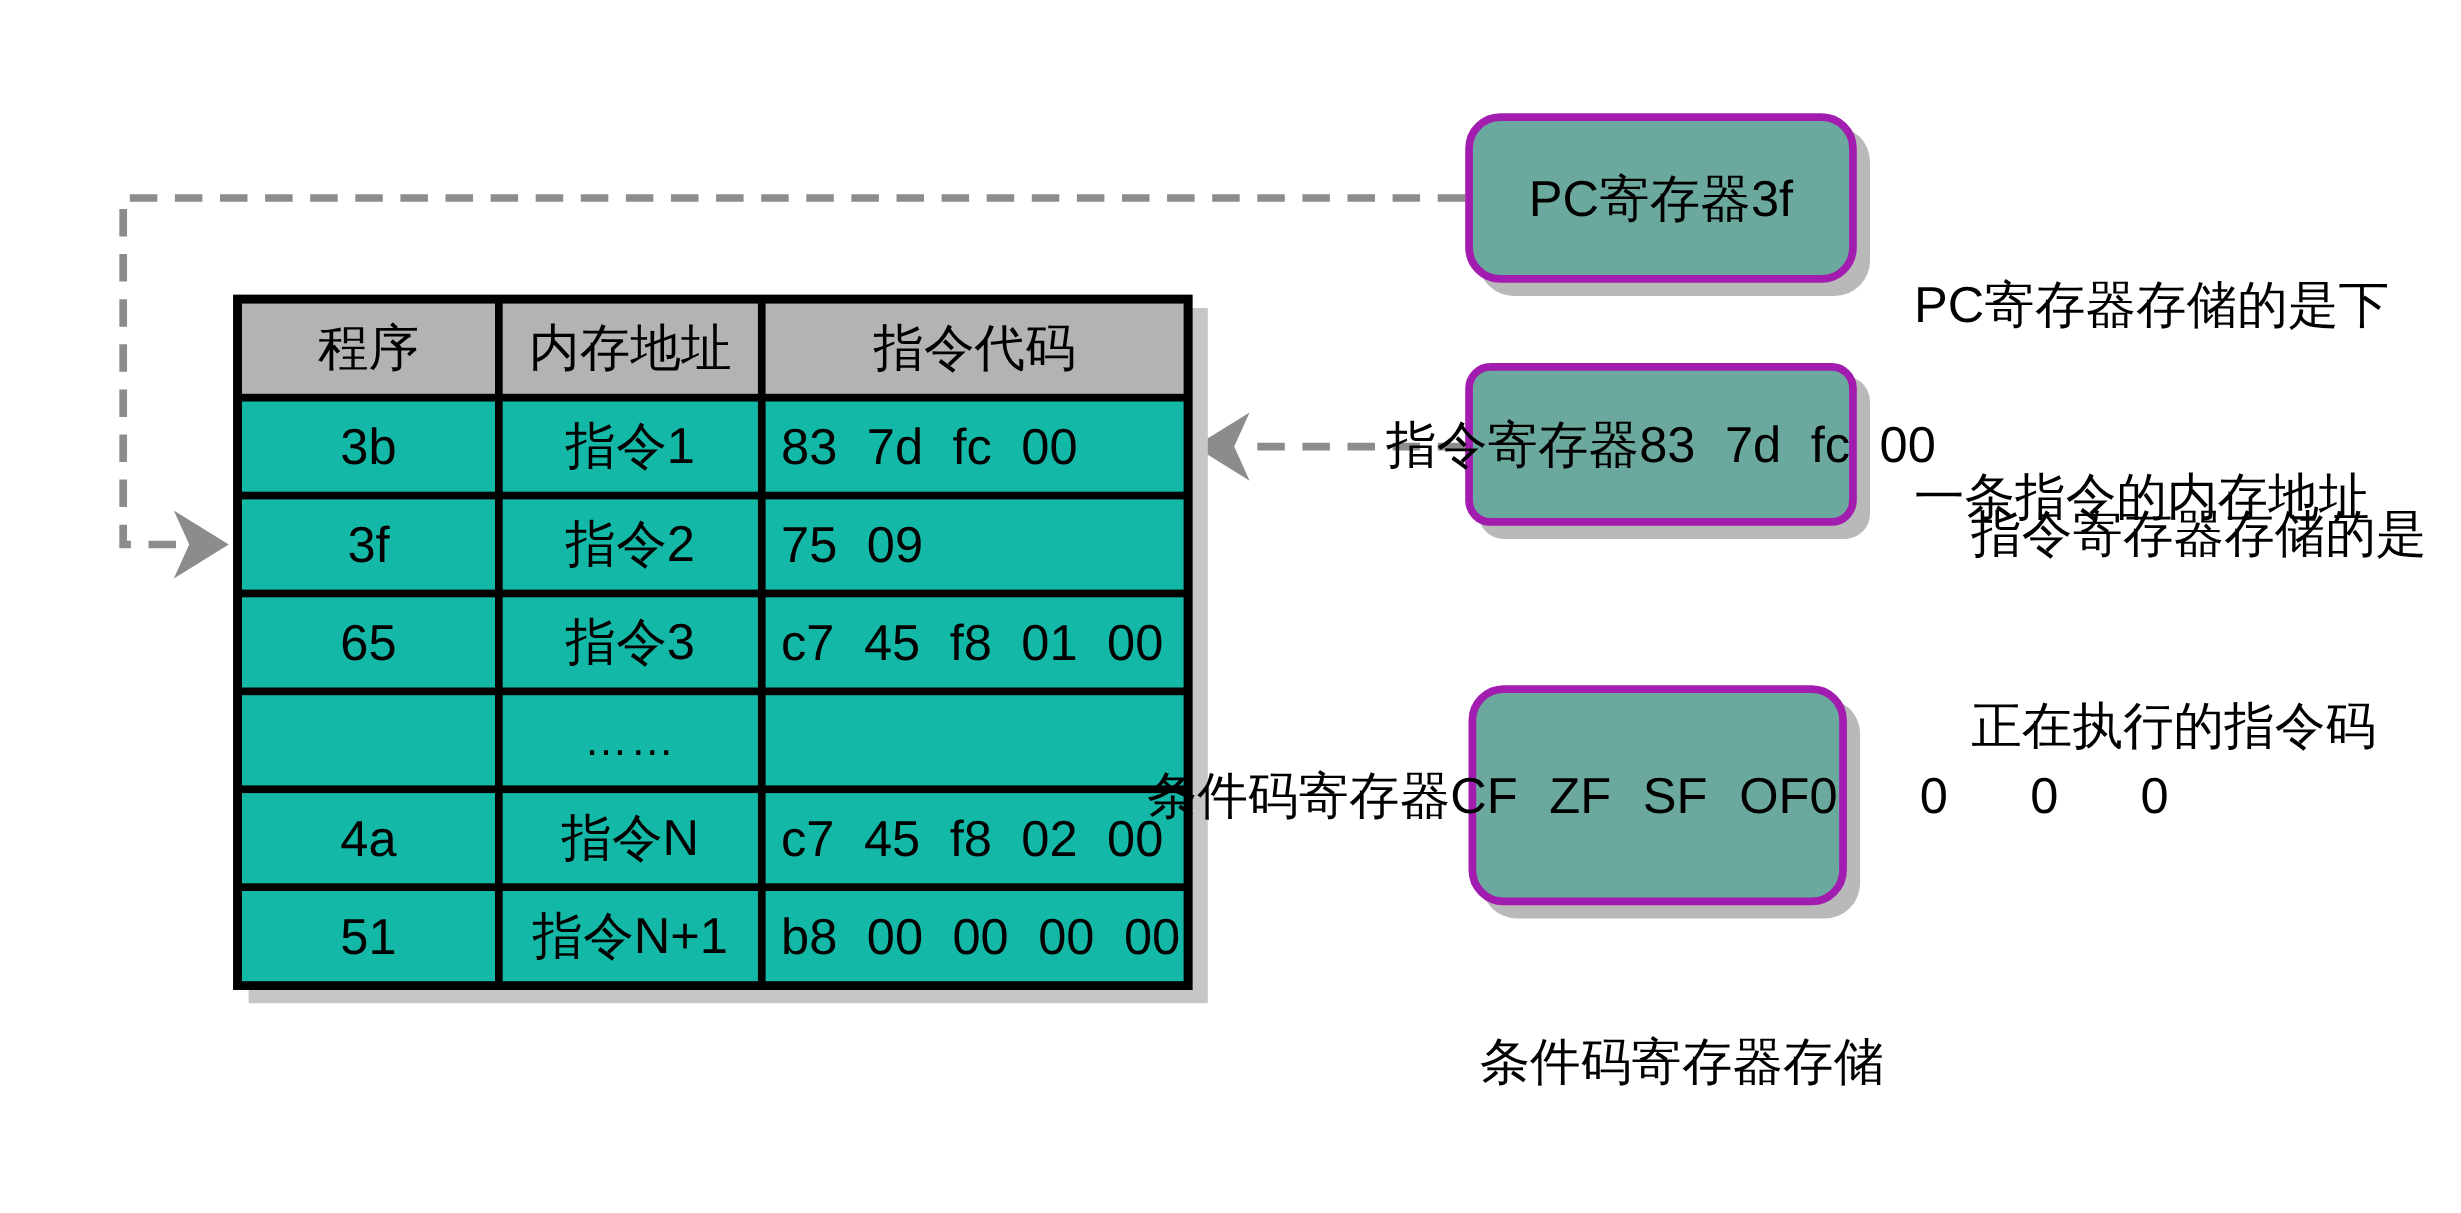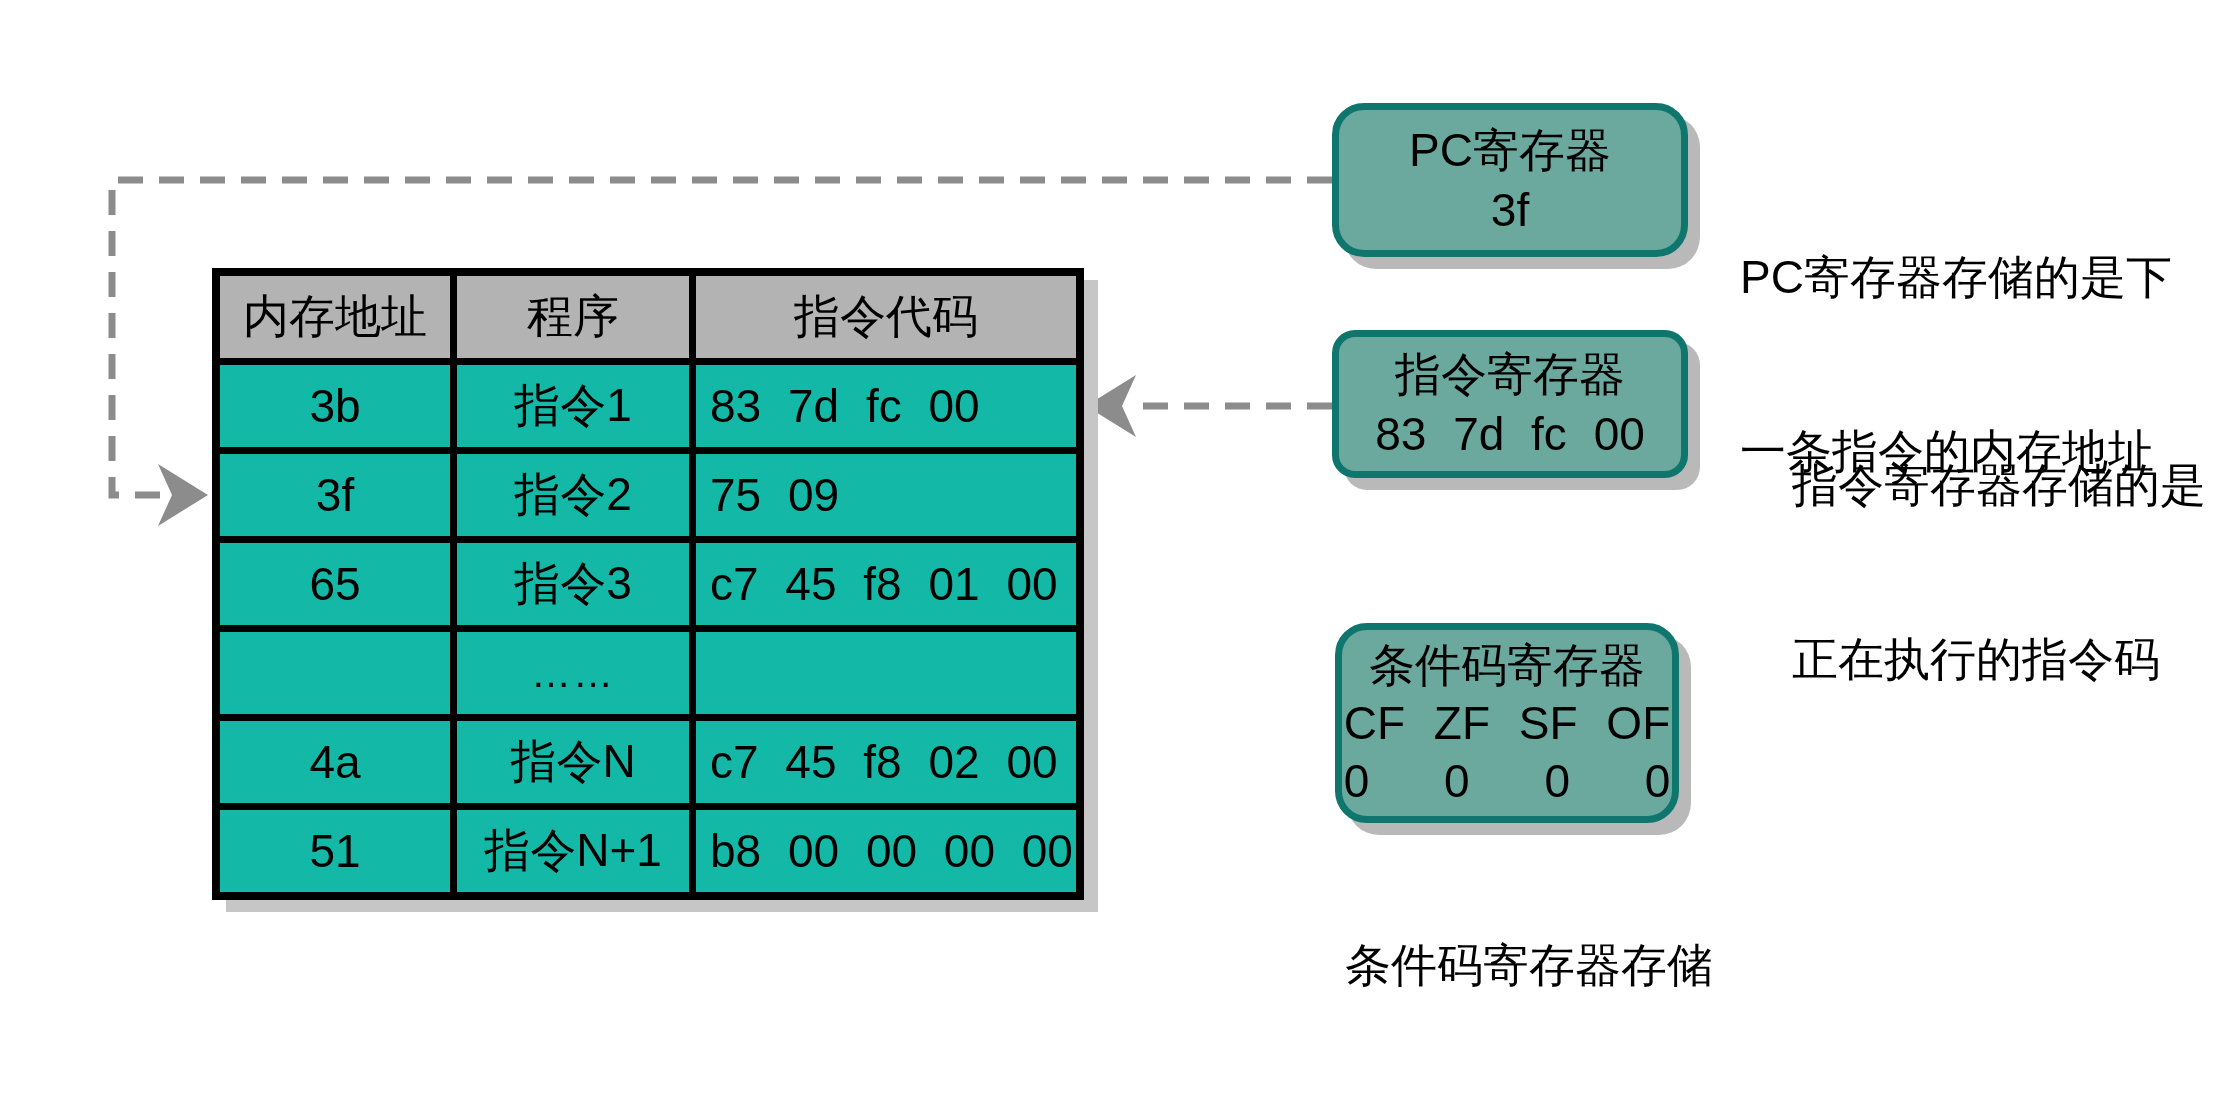--- a/index.html
+++ b/index.html
@@ -28,24 +28,24 @@
     font-size:46px;
     white-space:pre;
   }
   .cell.hdr{background:#b3b3b3;}
   .cell.code{justify-content:flex-start;padding-left:14px;word-spacing:14px;}
   .cell.dots{font-size:40px;letter-spacing:2px;}
   
   .reg-box{
     position:absolute;
     background:#6ba89d;
-    border:7px solid #0f766e;
+    border:7px solid #a21caf;
     border-radius:32px;
     box-shadow:12px 12px 0 0 #b9b9b9;
-    display:flex;flex-direction:column;align-items:center;justify-content:center;
+    display:flex;flex-direction:row;align-items:center;justify-content:center;
     font-size:46px;line-height:60px;
     white-space:pre;
     box-sizing:border-box;
   }
   .reg-pc{left:1332px;top:103px;width:356px;height:154px;}
   .reg-ir{left:1332px;top:330px;width:356px;height:148px;border-radius:23px;}
   .reg-cc{left:1335px;top:575px;width:344px;height:200px;line-height:58px;margin-top:48px;}
   .reg-value{word-spacing:14px;}
   .cc-flags{word-spacing:16px;}
   .cc-values{word-spacing:62px;}
@@ -67,22 +67,22 @@
 <div class="canvas">
 
   <svg class="connectors" viewBox="0 0 2237 1103">
     <polyline points="1332,180 112,180 112,495 166,495" fill="none" stroke-width="7" stroke-dasharray="25 16" stroke="#8C8C8C"></polyline>
     <polygon points="208,495 158,464 172,495 158,526" fill="#8C8C8C"></polygon>
     <line x1="1332" y1="406" x2="1142" y2="406" stroke-width="7" stroke-dasharray="25 16" stroke="#8C8C8C"></line>
     <polygon points="1086,406 1136,375 1122,406 1136,437" fill="#8C8C8C"></polygon>
   </svg>
 
   <div class="mem-table">
+    <div class="cell hdr">程序</div>
     <div class="cell hdr">内存地址</div>
-    <div class="cell hdr">程序</div>
     <div class="cell hdr">指令代码</div>
 
     <div class="cell">3b</div>
     <div class="cell">指令1</div>
     <div class="cell code">83 7d fc 00</div>
 
     <div class="cell">3f</div>
     <div class="cell">指令2</div>
     <div class="cell code">75 09</div>
 

